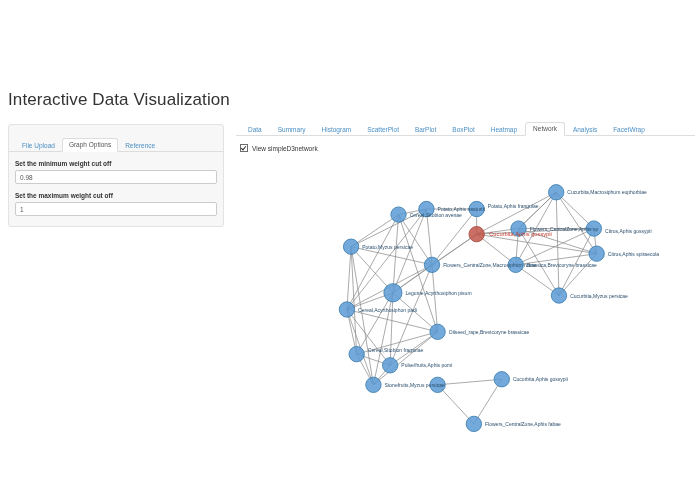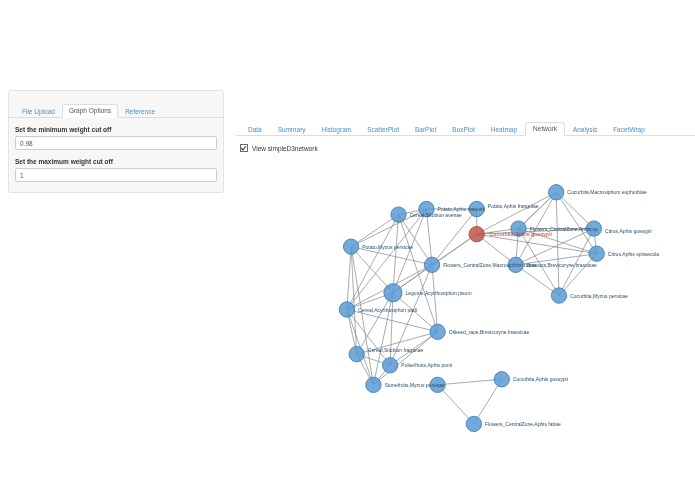--- a/index.html
+++ b/index.html
@@ -119,20 +119,21 @@
     font-family:"Liberation Sans", sans-serif;
     font-size:3.6px;
     fill:#2b4f6e;
   }
   .nlabel.hl{fill:#c0392b;font-size:4.1px;}
 </style>
 </head>
 <body>
 
 <div id="left-col">
+  <h1 id="page-title">Interactive Data Visualization</h1>
 
   <div id="side-panel">
     <div class="side-tabs">
       <div class="side-tab">File Upload</div>
       <div class="side-tab active">Graph Options</div>
       <div class="side-tab">Reference</div>
     </div>
 
     <div class="field-label">Set the minimum weight cut off</div>
     <input class="field-input" type="text" value="0.98" style="">

